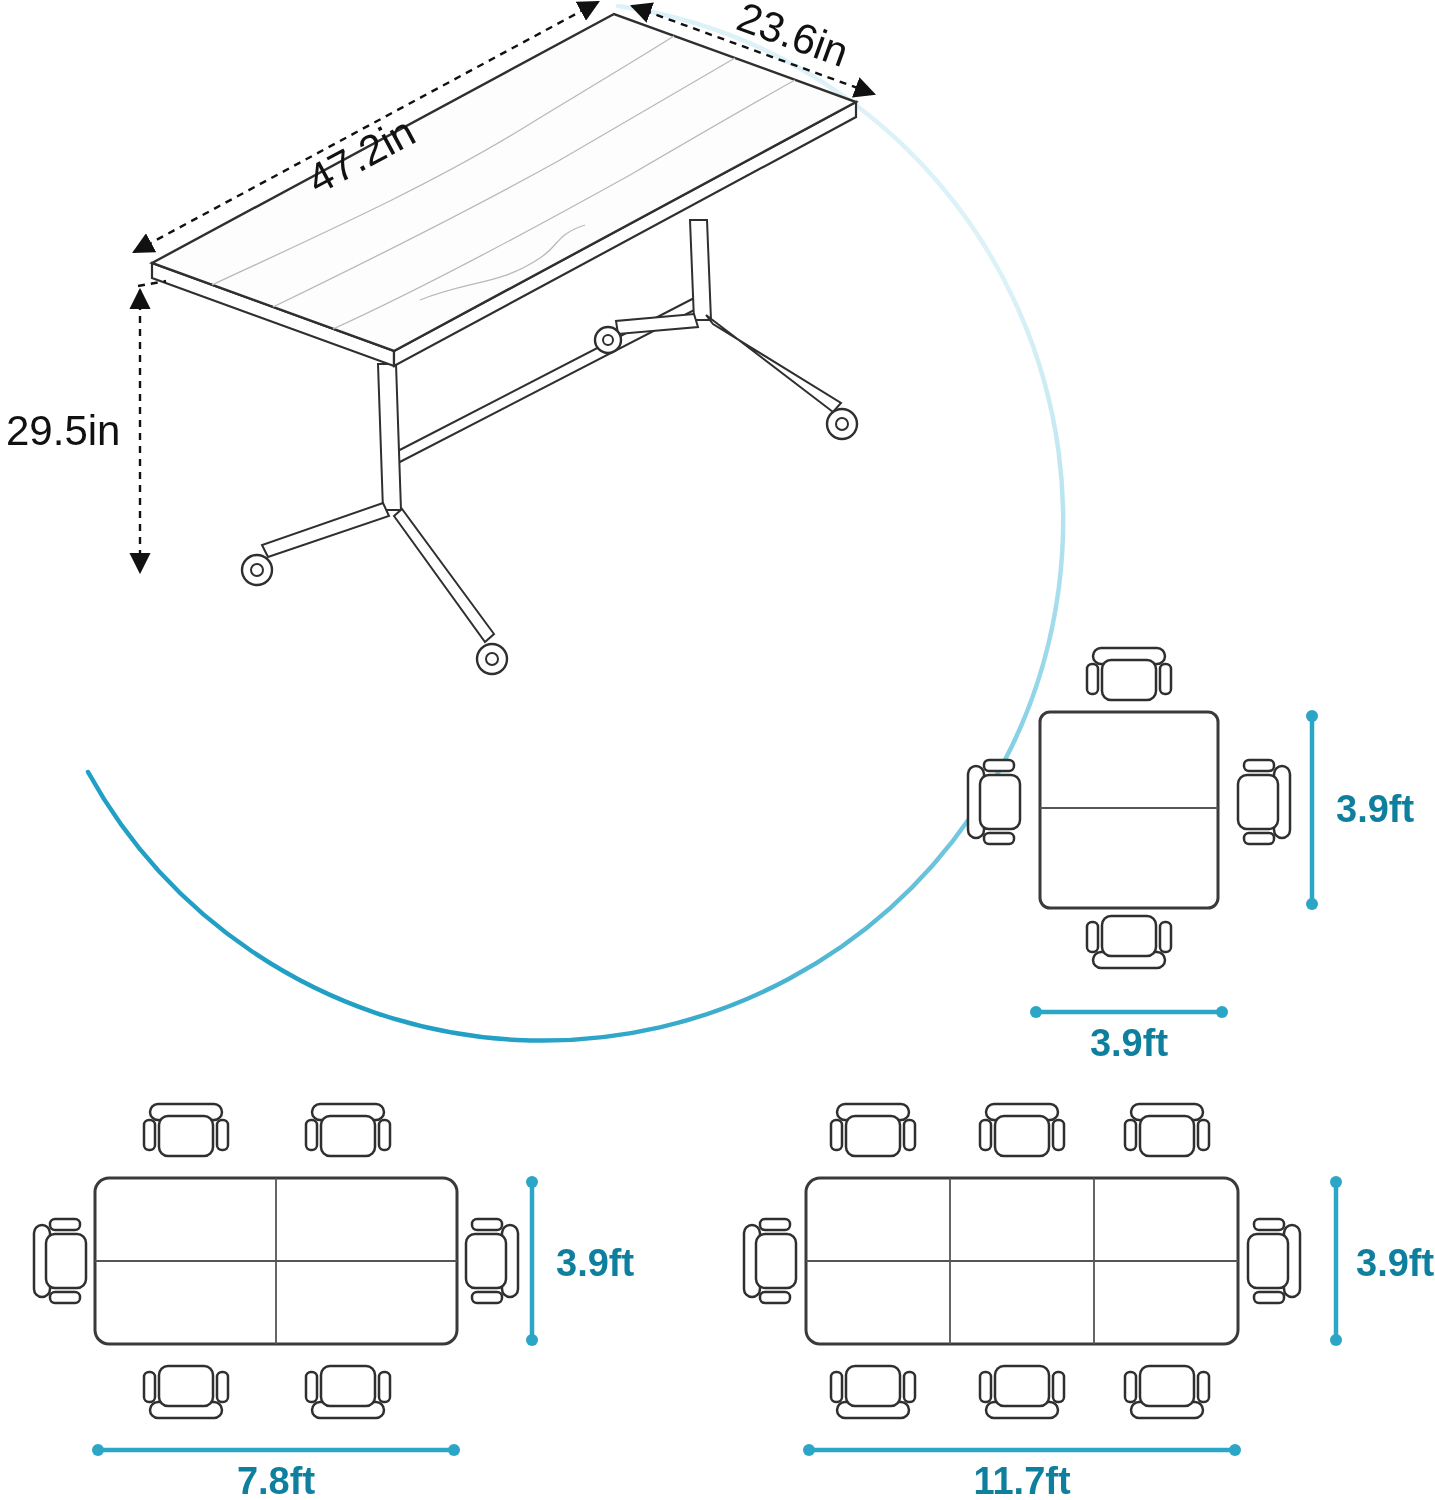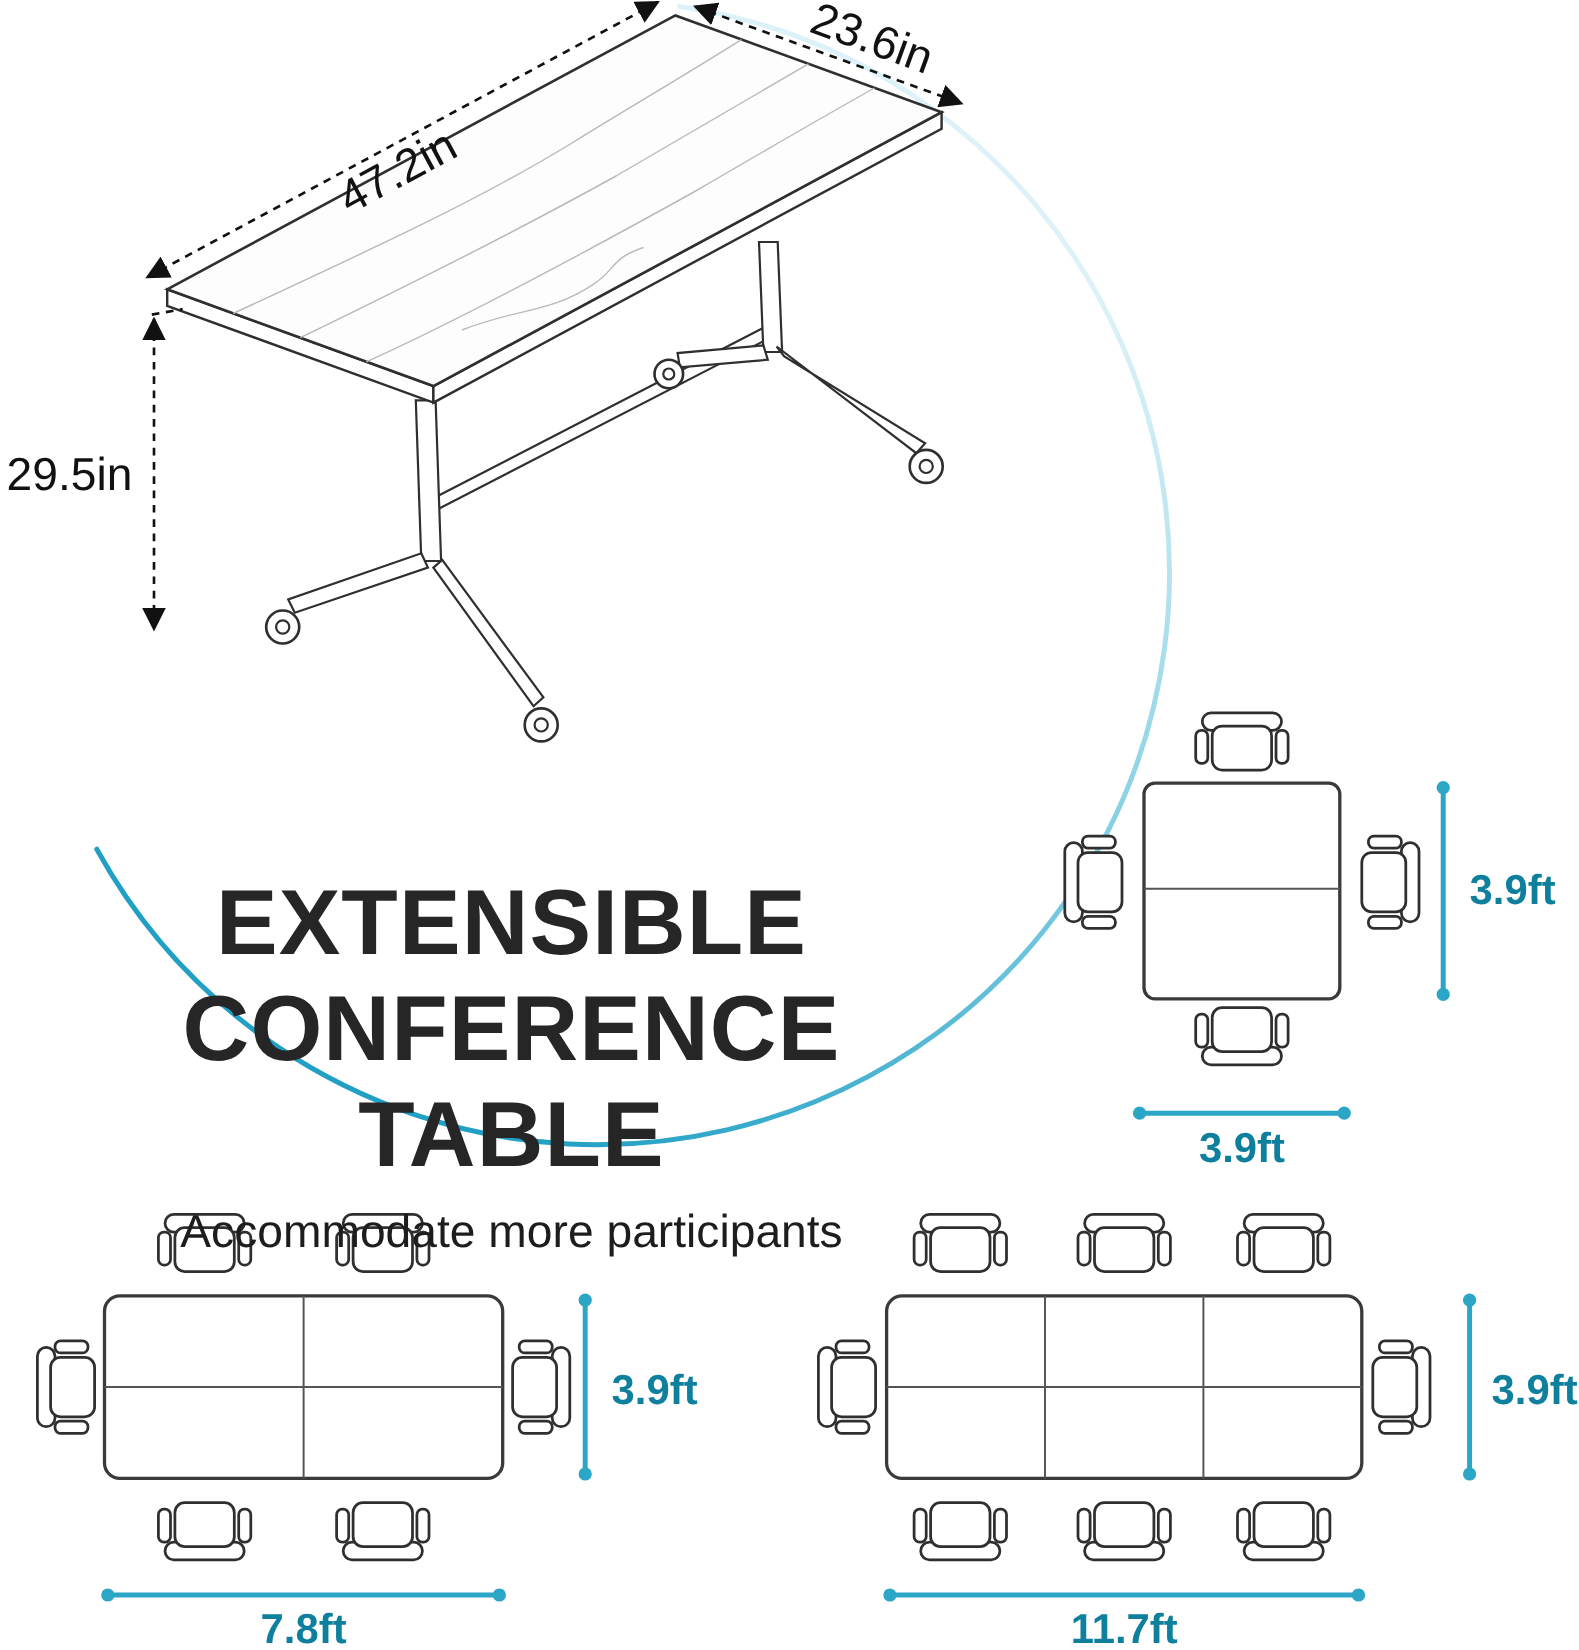--- a/index.html
+++ b/index.html
@@ -177,19 +177,14 @@
       </g>
       <g>
         <line class="tealline" x1="809" y1="1450" x2="1235" y2="1450"></line>
         <circle class="tealdot" cx="809" cy="1450" r="6"></circle>
         <circle class="tealdot" cx="1235" cy="1450" r="6"></circle>
         <text class="dimft" x="1022" y="1494" text-anchor="middle">11.7ft</text>
       </g>
     </g>
   </svg>
 
-  <div class="headline">
-    <div class="l1">EXTENSIBLE</div>
-    <div class="l2">CONFERENCE TABLE</div>
-    <div class="sub">Accommodate more participants</div>
-  </div>
 
 </div>
 
 </body></html>

